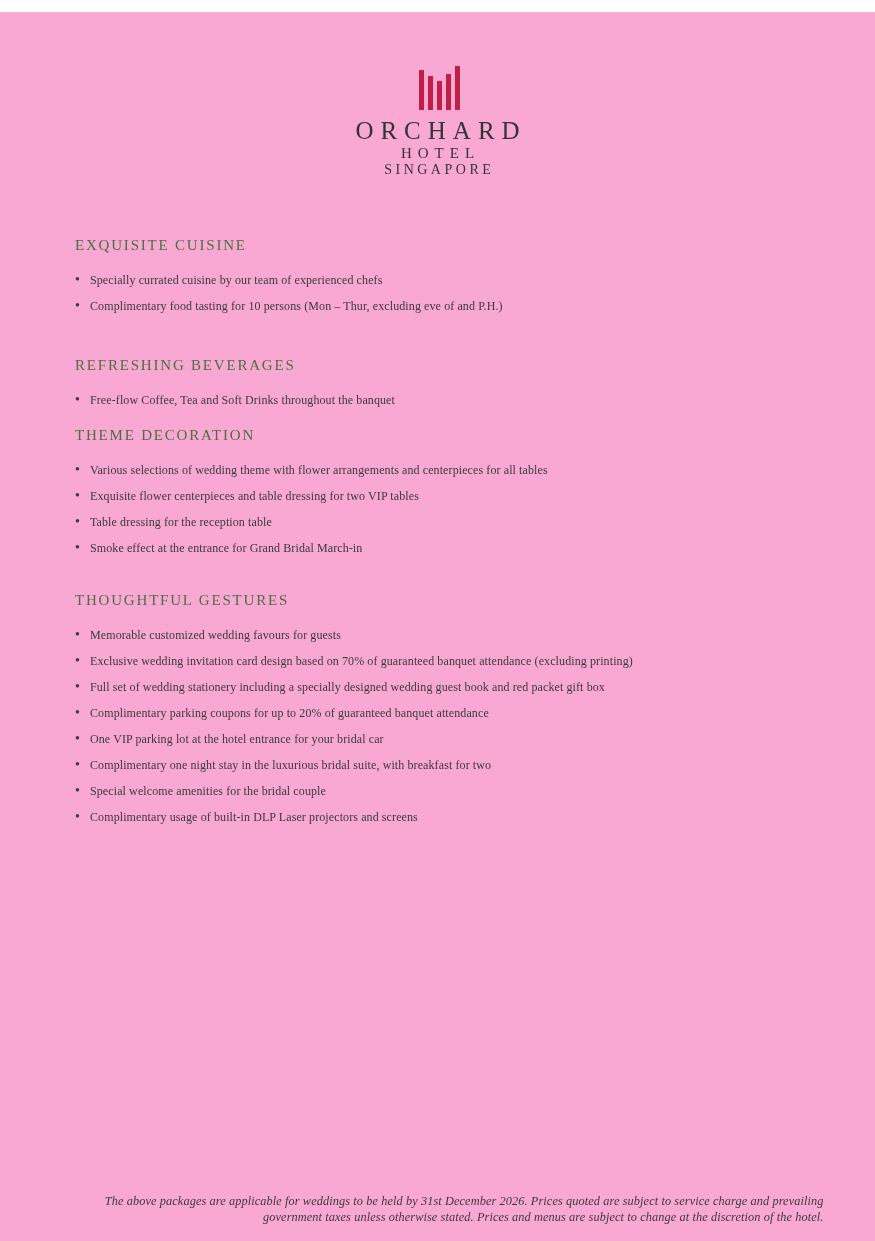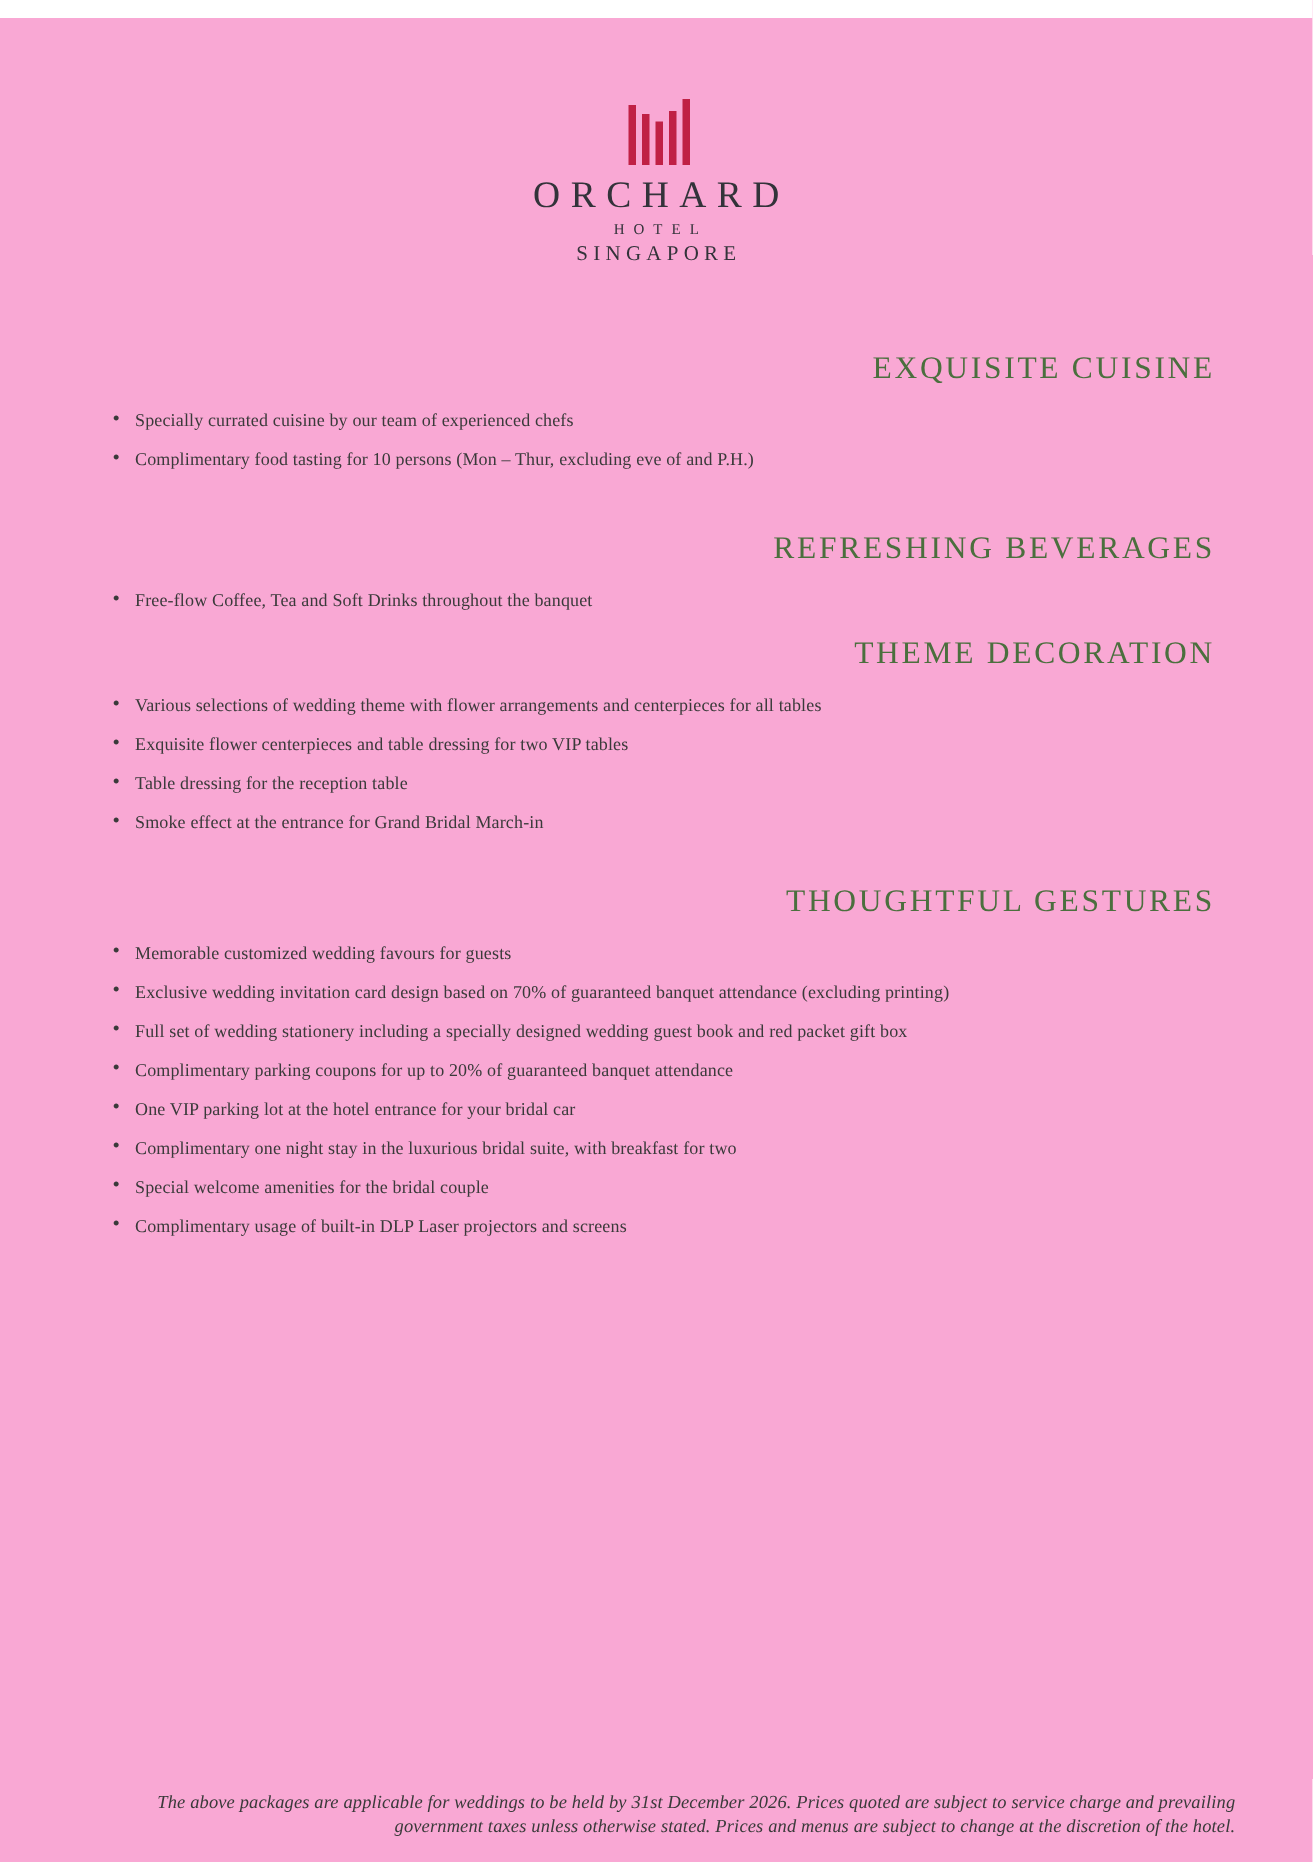--- a/index.html
+++ b/index.html
@@ -34,46 +34,46 @@
     margin-top: 8px;
     font-size: 25px;
     line-height: 25px;
     letter-spacing: 7px;
     text-indent: 7px; 
     color: var(--logo-text, #33333a);
     font-weight: 400;
   }
   .logo-type {
     margin-top: 3px;
-    font-size: 10px;
+    font-size: 15px;
     line-height: 15px;
     letter-spacing: 6px;
     text-indent: 6px;
     color: var(--logo-text, #33333a);
   }
   .logo-city {
     margin-top: 4px;
     font-size: 14px;
     line-height: 10px;
     letter-spacing: 3.5px;
     text-indent: 3.5px;
     color: var(--logo-text, #33333a);
   }
 
   
   main {
     padding: 0 65px 0 75px;
   }
   .section-heading {
     margin: 0;
-    font-size: 21px;
+    font-size: 15px;
     line-height: 24px;
     font-weight: 400;
     letter-spacing: 1.8px;
-    text-align: right;
+    text-align: left;
     color: var(--heading-color, #4b6f3e);
   }
   .sec-1 { margin-top: 58px; }
   .sec-2 { margin-top: 37px; }
   .sec-3 { margin-top: 13px; }
   .sec-4 { margin-top: 30px; }
 
   .bullet-list {
     margin: 13px 0 0 0;
     padding: 0;

